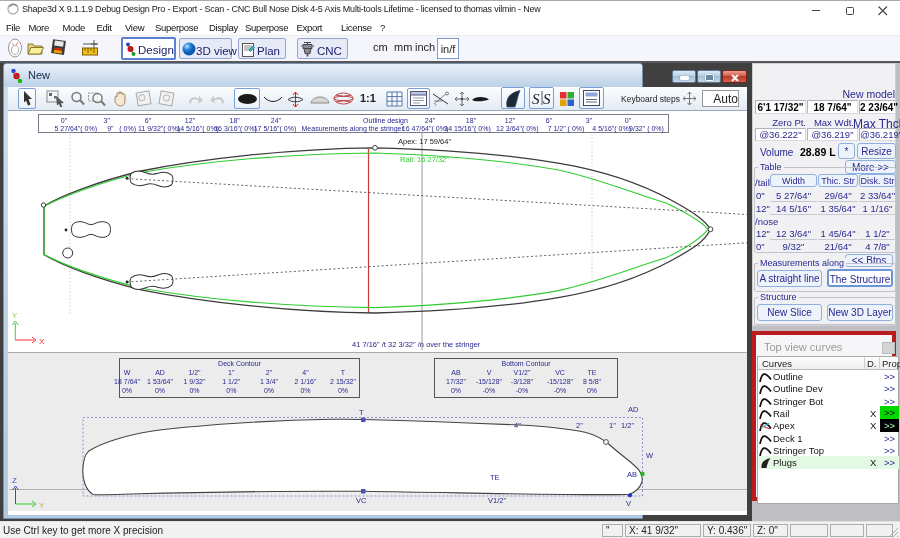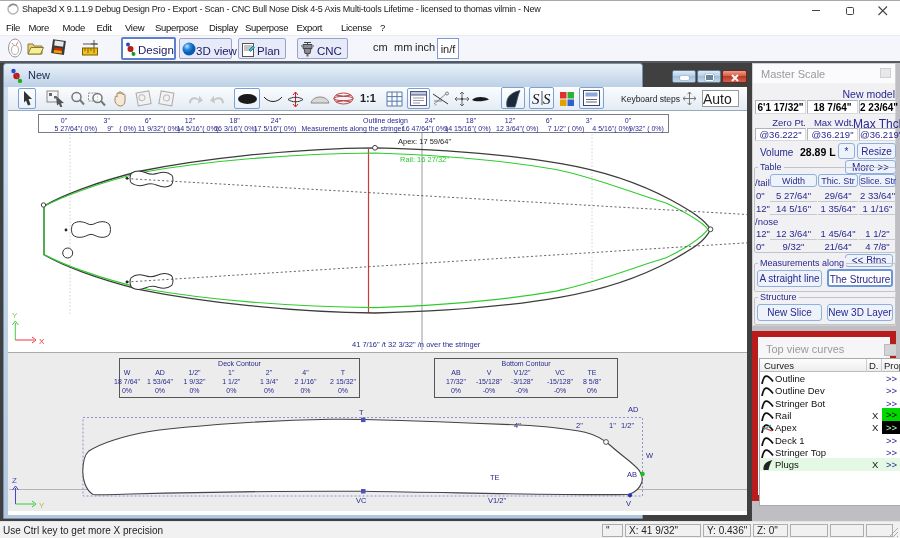--- a/index.html
+++ b/index.html
@@ -21,21 +21,21 @@
 .m1{position:absolute;top:2px;width:40px;text-align:center;white-space:nowrap;}
 .m2{position:absolute;top:10px;width:60px;text-align:center;white-space:nowrap;}
 #profile{position:absolute;left:0px;top:241px;width:739px;height:159px;background:#ececec;border-top:1px solid #aaa;overflow:hidden;}
 .cbox{position:absolute;border:1px solid #555;font-size:7px;}
 .cb-t{position:absolute;top:1px;left:0;width:100%;text-align:center;}
 .col{position:absolute;width:40px;text-align:center;}
 #statusbar{left:0;top:521px;width:900px;height:17px;background:#f1f1f1;border-top:1px solid #e3e3e3;font-size:10px;color:#222;}
 .seg{position:absolute;top:2px;height:13px;border:1px solid #adadad;font-size:10px;color:#222;padding-left:3px;background:#f1f1f1;white-space:nowrap;}
 #panelbg{left:752px;top:63px;width:148px;height:458px;background:#bfbfc3;}
 #ms{position:absolute;left:0px;top:0px;width:144px;height:263px;background:#f1f1f4;border:1px solid #d0d0d0;}
-#tvc{position:absolute;left:0px;top:268px;width:144px;height:170px;background:#f6f6f8;border:6px solid #b91c1c;}
+#tvc{position:absolute;left:0px;top:268px;width:144px;height:170px;background:#f6f6f8;border:4px solid #b91c1c;}
 .ptitle{font-size:11px;color:#9a9a9a;}
 .wbox{position:absolute;background:#fff;border:1px solid #b2b2bb;border-bottom-color:#d8d8dd;border-right-color:#d8d8dd;font-size:9.5px;text-align:center;white-space:nowrap;}
 .blbl{position:absolute;font-size:10px;color:#28288f;text-align:right;white-space:nowrap;}
 .btn{position:absolute;background:#eef3fb;border:1px solid #8fb0dc;border-radius:3px;font-size:10px;color:#28288f;text-align:center;white-space:nowrap;}
 .grp{position:absolute;border:1px solid #c2c2cc;border-radius:2px;}
 .glbl{position:absolute;font-size:9px;color:#28288f;background:#f1f1f4;padding:0 2px;white-space:nowrap;}
 .trow{position:absolute;font-size:9.5px;color:#28288f;white-space:nowrap;}
 </style></head>
 <body>
 <div class="a" id="titlebar"></div>
@@ -252,21 +252,21 @@
 <svg style="position:absolute;left:575px;top:3px" width="17" height="16">
           <rect x="0.5" y="0.5" width="16" height="15" fill="#fff" stroke="#446"></rect>
           <rect x="2.5" y="2.5" width="12" height="4" fill="#8aa8d8"></rect>
           <path d="M3,9.5 h11 M3,12 h11" stroke="#667"></path>
         </svg>
 <span style="position:absolute;left:613px;top:7px;font-size:8.5px;color:#222">Keyboard steps</span>
 <svg style="position:absolute;left:674px;top:4px" width="15" height="15">
           <path d="M7.5,1 V14 M1,7.5 H14" stroke="#777"></path>
           <path d="M7.5,1 l-2,2.2 M7.5,1 l2,2.2 M7.5,14 l-2,-2.2 M7.5,14 l2,-2.2 M1,7.5 l2.2,-2 M1,7.5 l2.2,2 M14,7.5 l-2.2,-2 M14,7.5 l-2.2,2" stroke="#777" fill="none"></path>
         </svg>
-<span style="position:absolute;left:694px;top:3px;width:37px;height:17px;background:#fff;border:1px solid #999;font-size:14px;color:#222;text-align:left;line-height:16px">Auto</span>
+<span style="position:absolute;left:694px;top:3px;width:37px;height:17px;background:#fff;border:1px solid #999;font-size:12px;color:#222;text-align:right;line-height:16px">Auto</span>
 </div>
 <div id="wcontent">
 <div id="measure" class="nv">
 <span class="m1" style="left:5px">0"</span>
 <span class="m1" style="left:47.7px">3"</span>
 <span class="m1" style="left:89px">6"</span>
 <span class="m1" style="left:131px">12"</span>
 <span class="m1" style="left:175.7px">18"</span>
 <span class="m1" style="left:217px">24"</span>
 <span class="m1" style="left:306.5px;width:80px">Outline design</span>
@@ -397,45 +397,41 @@
             <span class="col" style="left:67px;top:28px">-0%</span>
             <span class="col" style="left:105px;top:28px">-0%</span>
             <span class="col" style="left:137px;top:28px">0%</span>
 </div>
 </div>
 </div>
 </div>
   </div>
 <div class="a" id="panelbg">
 <div id="ms">
-<div style="position:absolute;left:0;top:0;width:100%;height:19px;background:#fbfbfd;">
-        <span class="ptitle" style="position:absolute;left:8px;top:4px">Master Scale</span>
-        <span style="position:absolute;right:4px;top:4px;width:11px;height:10px;background:#e8e8ea;border:1px solid #cfcfcf"></span>
-      </div>
 <div class="blbl" style="left:0;top:24px;width:100%;font-size:10.5px">New model</div>
 <div class="wbox" style="left:2px;top:36px;width:51px;height:14px;font-weight:bold;font-size:10px;line-height:13px">6'1 17/32"</div>
 <div class="wbox" style="left:54px;top:36px;width:51px;height:14px;font-weight:bold;font-size:10px;line-height:13px">18 7/64"</div>
 <div class="wbox" style="left:106px;top:36px;width:37px;height:14px;font-weight:bold;font-size:10px;line-height:13px">2 23/64"</div>
 <div class="blbl" style="left:2px;top:53px;width:51px;font-size:9.5px">Zero Pt.</div>
 <div class="blbl" style="left:50px;top:53px;width:51px;font-size:9.5px">Max Wdt.</div>
 <div class="blbl" style="left:100px;top:53px;width:44px;font-size:12px">Max Thck.</div>
 <div class="wbox nv" style="left:2px;top:64px;width:51px;height:13px;line-height:12px;color:#28288f">@36.222"</div>
 <div class="wbox nv" style="left:54px;top:64px;width:51px;height:13px;line-height:12px;color:#28288f">@36.219"</div>
 <div class="wbox nv" style="left:106px;top:64px;width:37px;height:13px;line-height:12px;color:#28288f">@36.219"</div>
 <div class="blbl" style="left:7px;top:83px;">Volume</div>
 <div style="position:absolute;left:47px;top:82px;font-size:10.5px;font-weight:bold;color:#000">28.89 L</div>
 <div class="btn" style="left:85px;top:79px;width:17px;height:16px;line-height:15px">*</div>
 <div class="btn" style="left:104px;top:79px;width:39px;height:16px;line-height:15px">Resize</div>
 <div class="btn" style="left:92px;top:96px;width:51px;height:14px;line-height:13px">More &gt;&gt;</div>
 <div class="grp" style="left:1px;top:103px;width:142px;height:86px"></div>
 <div class="glbl" style="left:5px;top:98px">Table</div>
 <div class="trow" style="left:2px;top:113px">/tail</div>
 <div class="btn" style="left:17px;top:110px;width:47px;height:13px;line-height:12px;font-size:9px">Width</div>
 <div class="btn" style="left:65px;top:110px;width:40px;height:13px;line-height:12px;font-size:9px">Thic. Str</div>
-<div class="btn" style="left:106px;top:110px;width:37px;height:13px;line-height:12px;font-size:9px">Slice. Str</div>
+<div class="btn" style="left:106px;top:110px;width:37px;height:13px;line-height:12px;font-size:9px">Disk. Str</div>
 <div class="trow" style="left:3px;top:126px">0"</div>
 <div class="trow c" style="left:17px;top:126px;width:47px;border-bottom:1px solid #c8c8d0">5 27/64"</div>
 <div class="trow c" style="left:65px;top:126px;width:40px;border-bottom:1px solid #c8c8d0">29/64"</div>
 <div class="trow c" style="left:106px;top:126px;width:37px;border-bottom:1px solid #c8c8d0">2 33/64"</div>
 <div class="trow" style="left:3px;top:139px">12"</div>
 <div class="trow c" style="left:17px;top:139px;width:47px;border-bottom:1px solid #c8c8d0">14 5/16"</div>
 <div class="trow c" style="left:65px;top:139px;width:40px;border-bottom:1px solid #c8c8d0">1 35/64"</div>
 <div class="trow c" style="left:106px;top:139px;width:37px;border-bottom:1px solid #c8c8d0">1 1/16"</div>
 <div class="trow" style="left:2px;top:152px">/nose</div>
 <div class="trow" style="left:3px;top:164px">12"</div>

